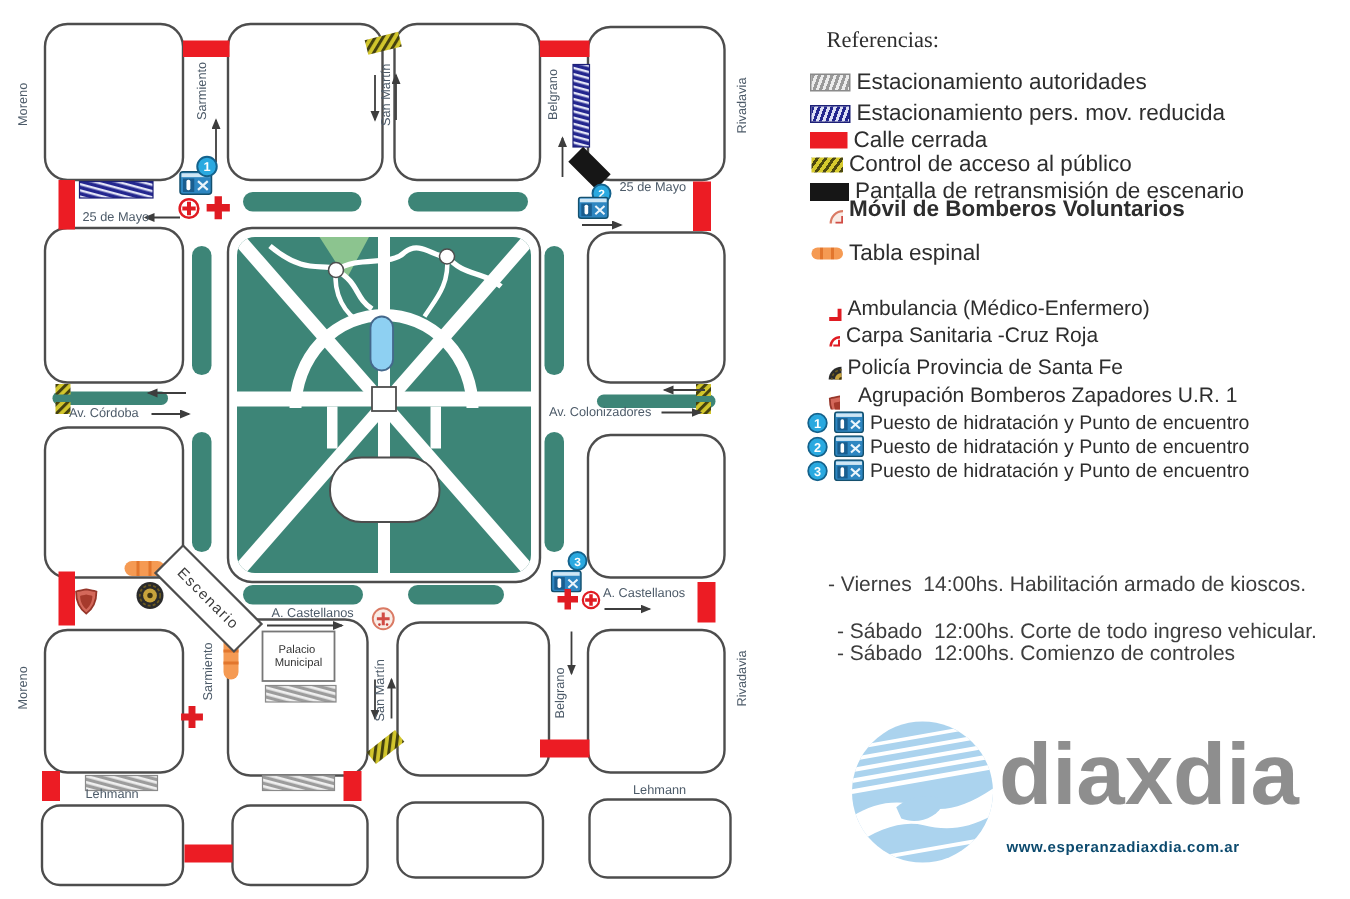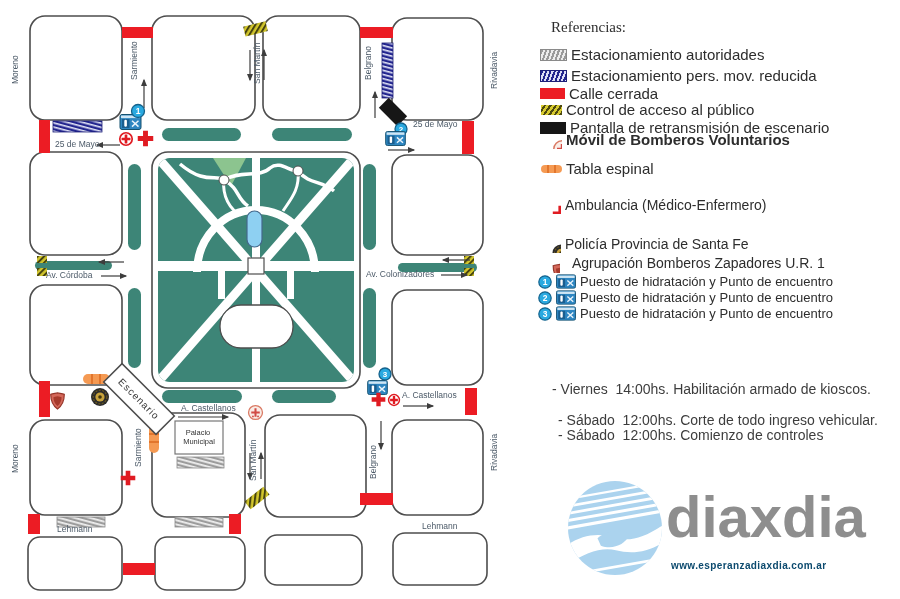--- a/index.html
+++ b/index.html
@@ -303,20 +303,26 @@
     <span class="sw capsule-orange"></span>
     <span>Tabla espinal</span>
   </div>
 
   <div class="lrow g2" style="left:543px;top:196px;">
     <svg width="18" height="18" viewBox="-9 -9 18 18">
         <use href="#icoCross"></use>
       </svg>
     <span>Ambulancia (Médico-Enfermero)</span>
   </div>
+  <div class="lrow g2" style="left:544px;top:215px;">
+    <svg width="16" height="16" viewBox="-9 -9 18 18">
+        <use href="#icoCarpa"></use>
+      </svg>
+    <span>Carpa Sanitaria -Cruz Roja</span>
+  </div>
   <div class="lrow g2" style="left:542px;top:234px;">
     <svg width="19" height="19" viewBox="-10 -10 20 20">
         <use href="#icoPolice"></use>
       </svg>
     <span>Policía Provincia de Santa Fe</span>
   </div>
   <div class="lrow g2" style="left:543px;top:253px;gap:12px;">
     <svg width="17" height="20" viewBox="-10 -11 20 22">
         <use href="#icoShield"></use>
       </svg>

